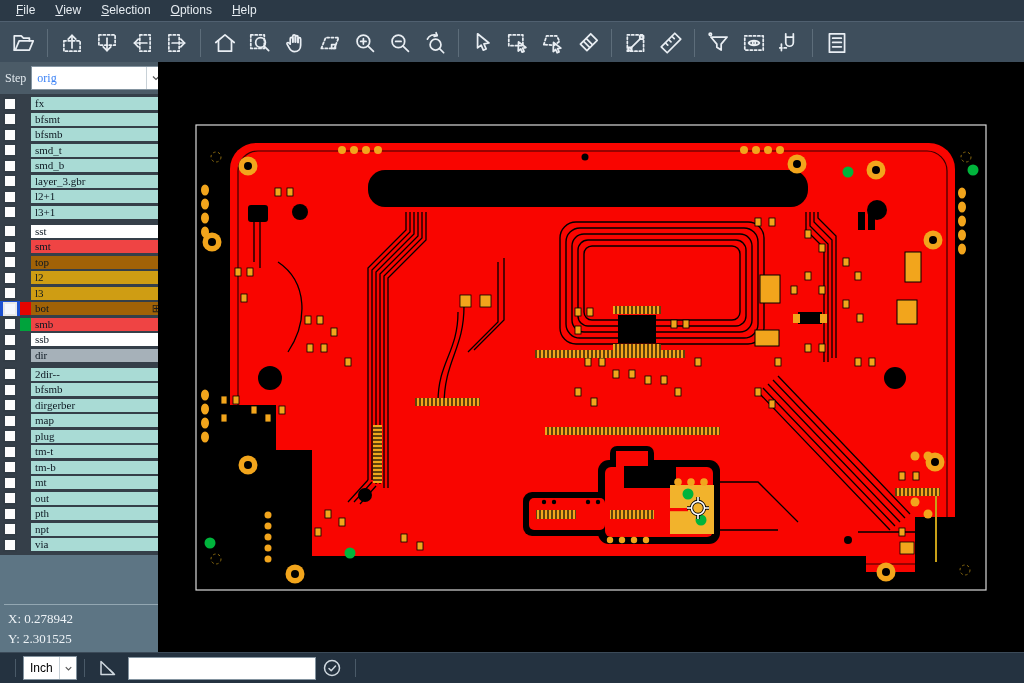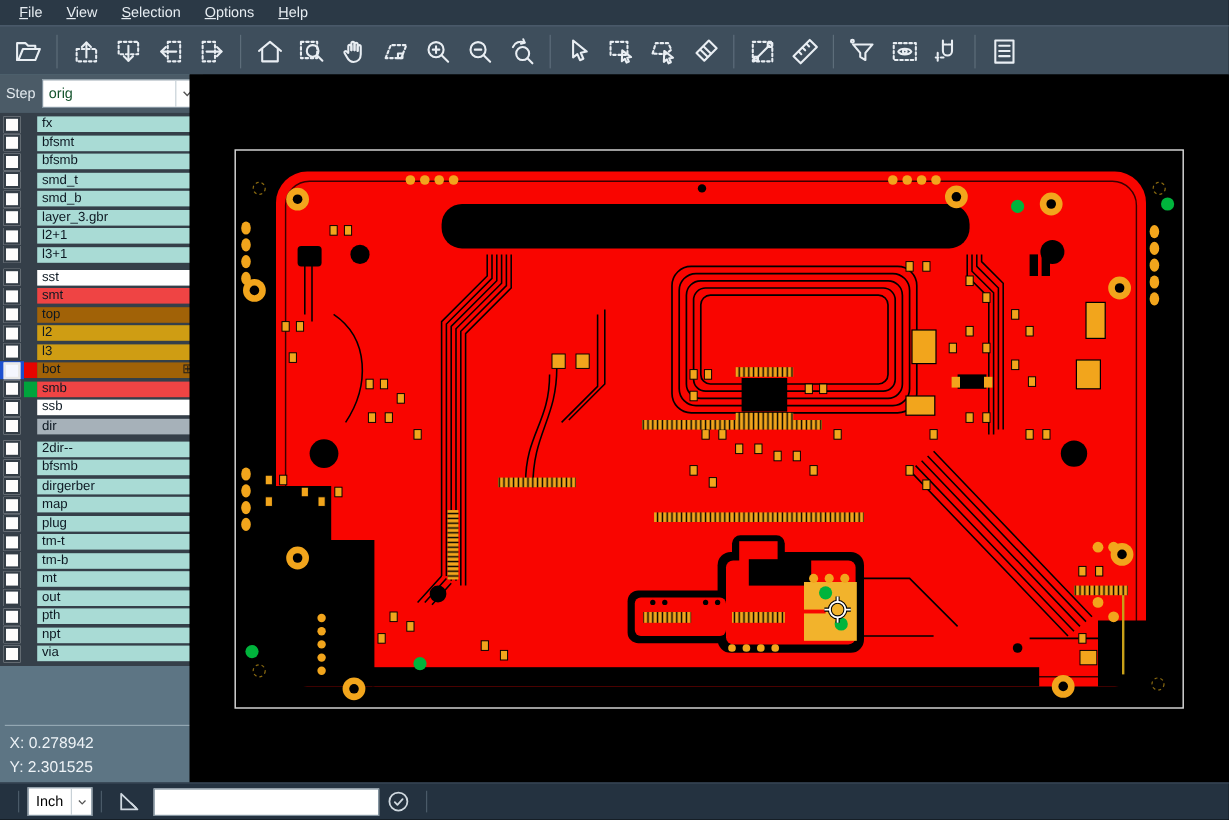--- a/index.html
+++ b/index.html
@@ -11,25 +11,25 @@
   .menu-item{padding:2px 10px 3px 10px;cursor:default;}
   .menu-item .mn{text-decoration:underline;}
   
   #toolbar{position:absolute;top:21px;left:0;right:0;height:41px;background:#3e4e5c;
            border-top:1px solid #506070;display:flex;align-items:center;padding-left:6px;}
   .tbtn{width:35px;height:34px;display:flex;align-items:center;justify-content:center;}
   .tbtn svg{width:26px;height:26px;}
   svg.tb *{stroke:#e9eef3;fill:none;stroke-width:1.6;stroke-linecap:round;stroke-linejoin:round;}
   .tb-sep{width:1px;height:28px;background:#5d6d7a;margin:0 6px;flex:none;}
   
-  #sidebar{position:absolute;top:62px;left:0;width:169px;bottom:30px;background:#5d7584;}
+  #sidebar{position:absolute;top:62px;left:0;width:169px;bottom:30px;background:#5d7584;font-family:Liberation Serif, serif;}
   #step-row{position:absolute;top:0;left:0;right:0;height:32px;background:#4b5b67;
             display:flex;align-items:center;padding:0 3px 0 5px;gap:5px;color:#e2e9ee;font-size:12px;}
   #step-dd{flex:1;height:22px;background:#fff;border:1px solid #8494a0;display:flex;align-items:center;
-           font-size:12px;color:#14532d;}
+           font-size:12px;color:#3b82f6;}
   #step-dd .val{flex:1;padding-left:5px;}
   #step-dd .chev{width:18px;align-self:stretch;display:flex;align-items:center;justify-content:center;
                  border-left:1px solid #c8d1d7;}
   #layer-list{position:absolute;top:32px;left:0;right:0;background:#353f49;padding:2px 0 2px 0;}
   .layer-group{margin-bottom:4px;}
   .layer-group:last-child{margin-bottom:0;}
   .layer-row{display:flex;align-items:center;height:15px;margin-bottom:.5px;justify-content:center;}
   .cb-cell{width:20px;height:15px;flex:none;display:flex;align-items:center;justify-content:center;}
   .cb-cell.sel{background:#1d50d0;}
   .cb{width:10px;height:10px;background:#fdfdfd;border:2px solid #333d46;box-sizing:content-box;}

